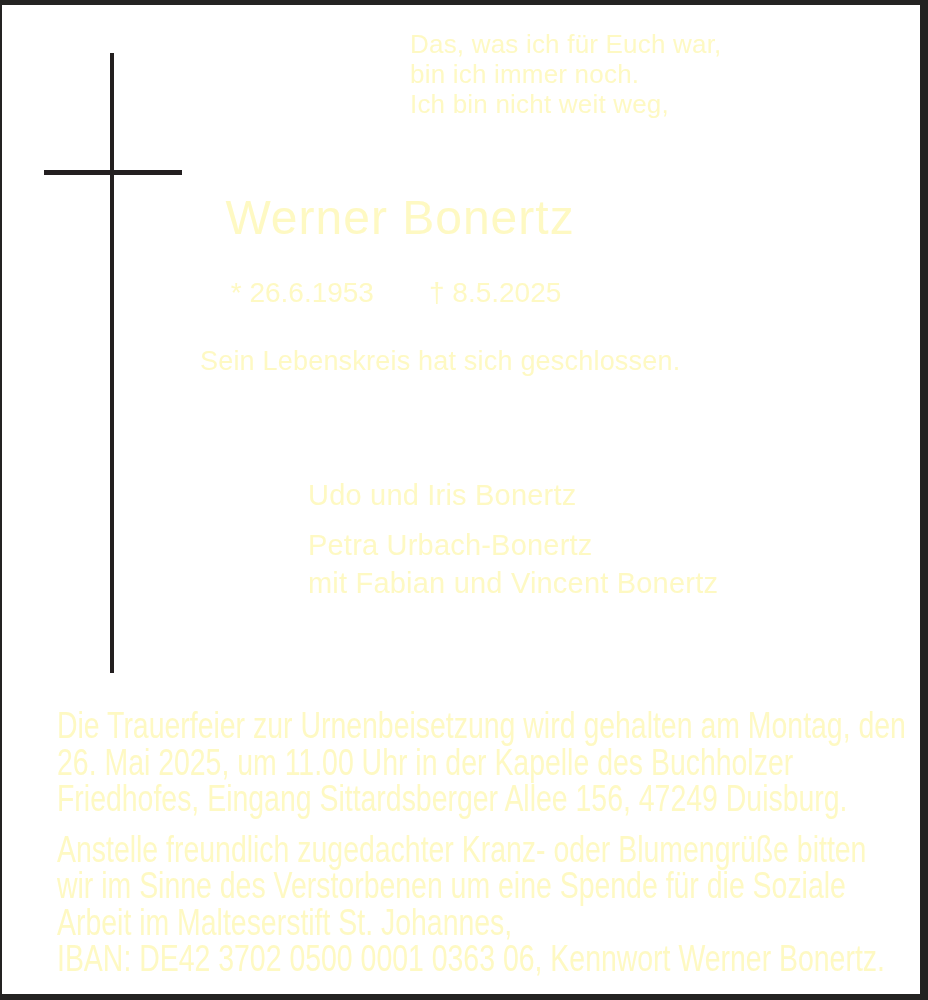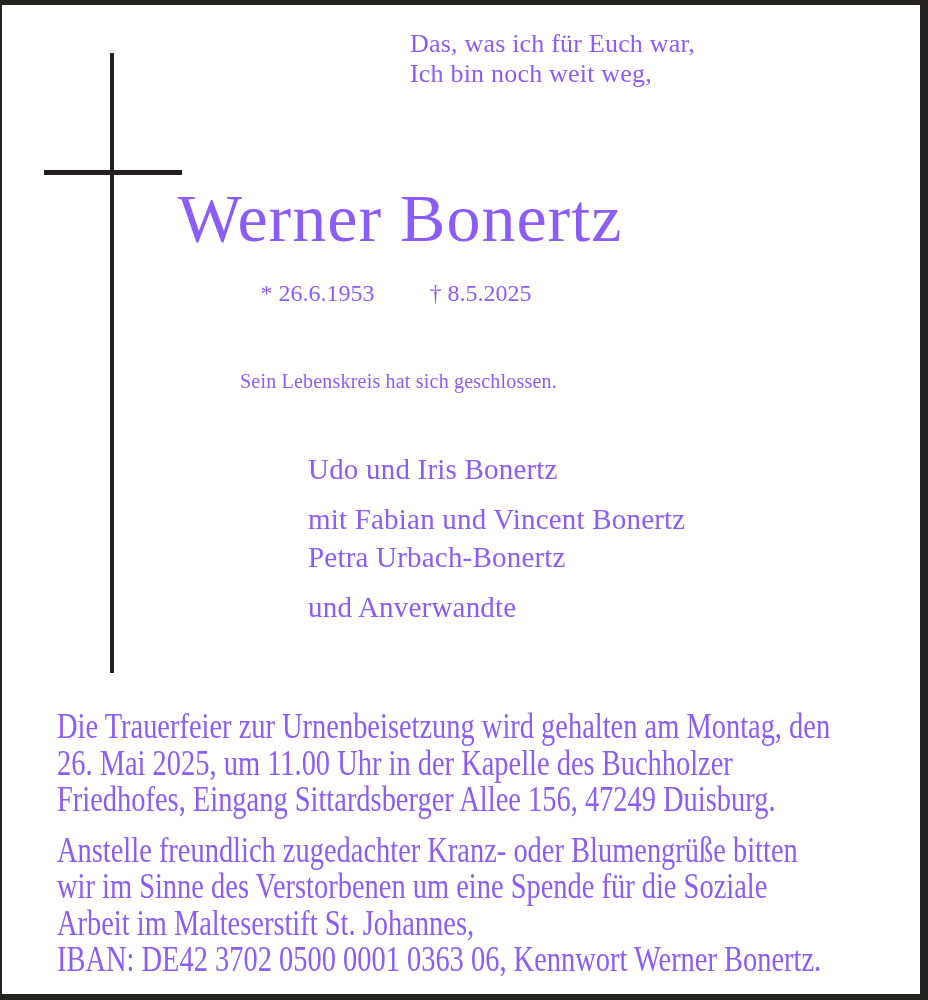--- a/index.html
+++ b/index.html
@@ -5,22 +5,22 @@
   html, body {
     margin: 0;
     padding: 0;
   }
   .frame {
     position: relative;
     width: 928px;
     height: 1000px;
     background: #242322;            
     overflow: hidden;
-    font-family: Liberation Serif, serif;
-    color: #8b5cf6;
+    font-family: Liberation Sans, sans-serif;
+    color: #fef9c3;
   }
   .paper {
     position: absolute;
     left: 2px;
     top: 5px;
     width: 918px;
     height: 989px;
     background: #ffffff;
   }
   
@@ -49,51 +49,50 @@
     line-height: 30px;
     letter-spacing: 0.2px;
   }
   
   .name {
     position: absolute;
     left: 0;
     top: 182px;
     width: 800px;
     text-align: center;
-    font-size: 68px;
+    font-size: 48px;
     line-height: 72px;
     letter-spacing: 1px;
   }
   
   .dates {
     position: absolute;
     left: 0;
     top: 276px;
     width: 792px;
     display: flex;
     justify-content: center;
     gap: 55px;
-    font-size: 24px;
+    font-size: 28px;
     line-height: 34px;
   }
   
   .closing {
     position: absolute;
     left: 200px;
-    top: 362px;
-    font-size: 20px;
+    top: 342px;
+    font-size: 27px;
     line-height: 38px;
     letter-spacing: 0.2px;
-    margin-left: 40px;
   }
   
   .mourners {
     position: absolute;
     left: 308px;
-    top: 450px;
+    top: 476px;
     font-size: 29px;
     line-height: 38px;
     letter-spacing: 0.2px;
   }
   .mourner-group {
     margin-bottom: 12px;
   }
   
   .notices {
     position: absolute;
@@ -118,44 +117,42 @@
 <div class="frame">
   <div class="paper"></div>
 
   <div>
     <div class="cross-v"></div>
     <div class="cross-h"></div>
   </div>
 
   <div class="epigraph">
     <div>Das, was ich für Euch war,</div>
-    <div>Ich bin noch weit weg,</div>
+    <div>bin ich immer noch.</div>
+    <div>Ich bin nicht weit weg,</div>
   </div>
 
   <div class="name">Werner Bonertz</div>
 
   <div class="dates">
     <span>* 26.6.1953</span>
     <span>† 8.5.2025</span>
   </div>
 
   <div class="closing">
     <div>Sein Lebenskreis hat sich geschlossen.</div>
   </div>
 
   <div class="mourners">
     <div class="mourner-group">
       <div>Udo und Iris Bonertz</div>
     </div>
     <div class="mourner-group">
+      <div>Petra Urbach-Bonertz</div>
       <div>mit Fabian und Vincent Bonertz</div>
-      <div>Petra Urbach-Bonertz</div>
-    </div>
-    <div class="mourner-group">
-      <div>und Anverwandte</div>
     </div>
   </div>
 
   <div class="notices">
     <div class="notice-para">
       <div>Die Trauerfeier zur Urnenbeisetzung wird gehalten am Montag, den</div>
       <div>26. Mai 2025, um 11.00 Uhr in der Kapelle des Buchholzer</div>
       <div>Friedhofes, Eingang Sittardsberger Allee 156, 47249 Duisburg.</div>
     </div>
     <div class="notice-para">

